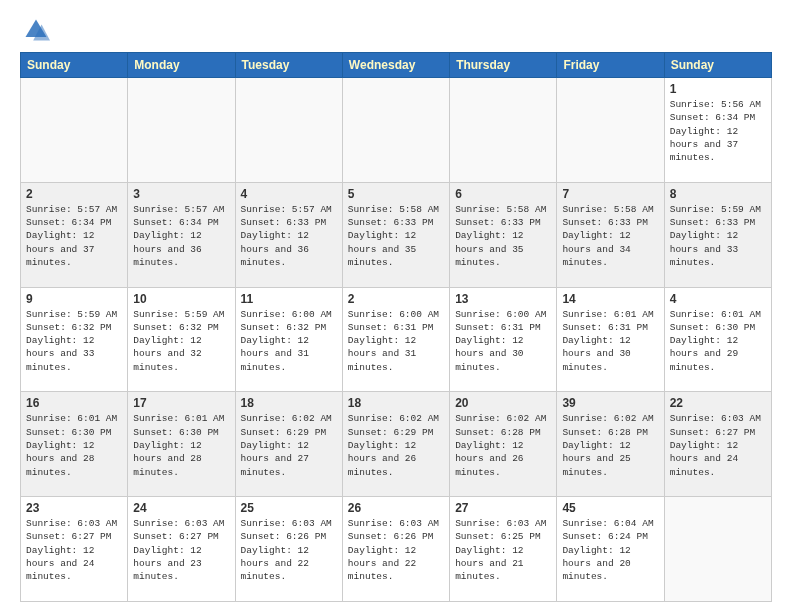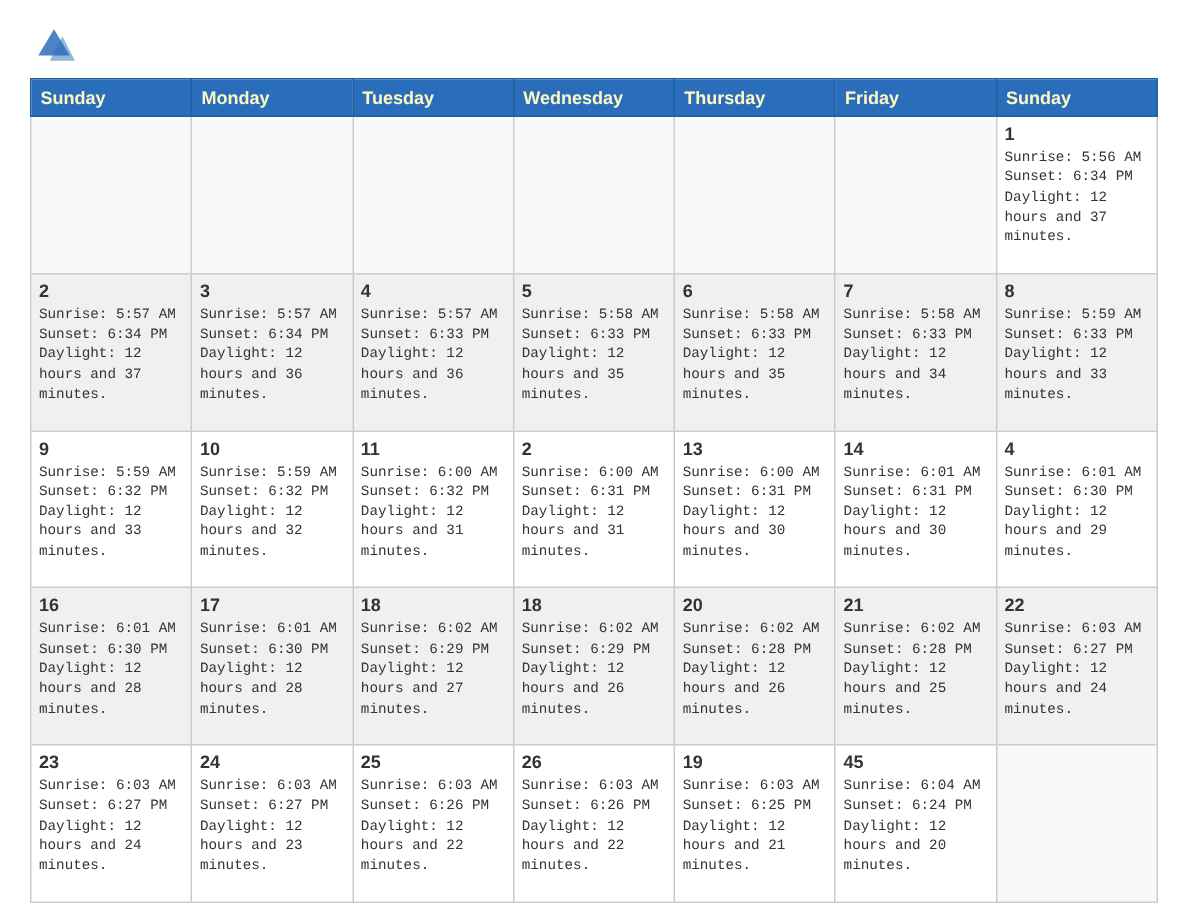--- a/index.html
+++ b/index.html
@@ -268,21 +268,21 @@
 Sunset: 6:29 PM
 Daylight: 12 hours and 26 minutes.</div>
           </td>
           <td>
             <span class="day-number">20</span>
             <div class="day-info" style="white-space: pre-line;">Sunrise: 6:02 AM
 Sunset: 6:28 PM
 Daylight: 12 hours and 26 minutes.</div>
           </td>
           <td>
-            <span class="day-number">21</span>
+            <span class="day-number">39</span>
             <div class="day-info" style="white-space: pre-line;">Sunrise: 6:02 AM
 Sunset: 6:28 PM
 Daylight: 12 hours and 25 minutes.</div>
           </td>
           <td>
             <span class="day-number">22</span>
             <div class="day-info" style="white-space: pre-line;">Sunrise: 6:03 AM
 Sunset: 6:27 PM
 Daylight: 12 hours and 24 minutes.</div>
           </td>
@@ -306,21 +306,21 @@
 Sunset: 6:26 PM
 Daylight: 12 hours and 22 minutes.</div>
           </td>
           <td>
             <span class="day-number">26</span>
             <div class="day-info" style="white-space: pre-line;">Sunrise: 6:03 AM
 Sunset: 6:26 PM
 Daylight: 12 hours and 22 minutes.</div>
           </td>
           <td>
-            <span class="day-number">19</span>
+            <span class="day-number">27</span>
             <div class="day-info" style="white-space: pre-line;">Sunrise: 6:03 AM
 Sunset: 6:25 PM
 Daylight: 12 hours and 21 minutes.</div>
           </td>
           <td>
             <span class="day-number">45</span>
             <div class="day-info" style="white-space: pre-line;">Sunrise: 6:04 AM
 Sunset: 6:24 PM
 Daylight: 12 hours and 20 minutes.</div>
           </td>

